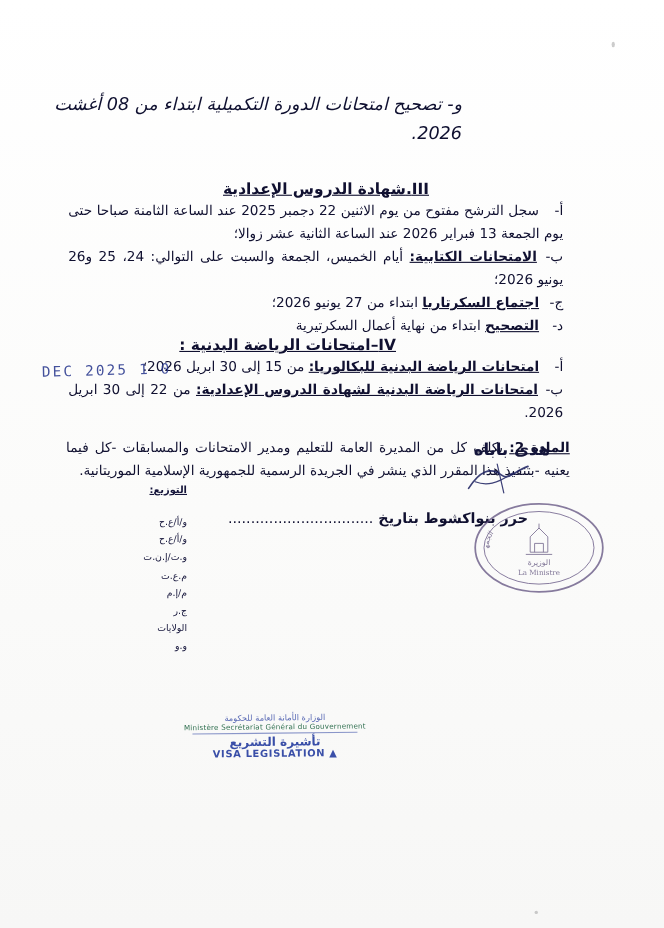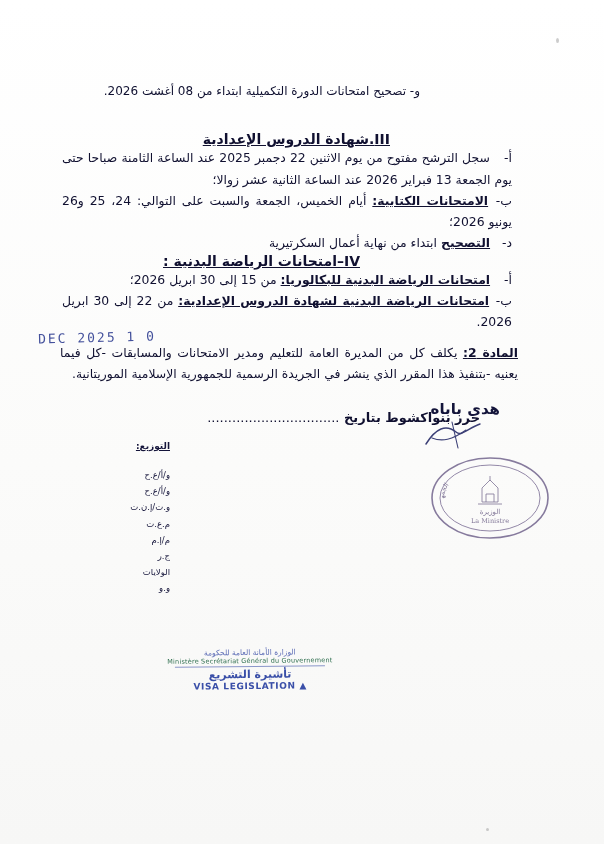--- a/index.html
+++ b/index.html
@@ -40,21 +40,22 @@
     line-height: 1.62;
     color: #0f1030;
     margin: 0;
   }
   .bold { font-weight: bold; }
   .u { text-decoration: underline; }
 
   .top-item {
     margin-top: 22px;
     padding-right: 150px;
-    font-size: 12px;
+    font-size: 16px;
+    font-style: italic;
   }
   .heading {
     margin-top: 30px;
     font-weight: bold;
     font-size: 14px;
     text-decoration: underline;
     padding-right: 180px;
   }
   .heading2 {
     font-weight: bold;
@@ -207,20 +208,25 @@
       <span class="marker">أ-</span>
       <span>سجل الترشح مفتوح من يوم الاثنين 22 دجمبر 2025 عند الساعة الثامنة صباحا حتى يوم الجمعة 13 فبراير 2026 عند الساعة الثانية عشر زوالا؛</span>
     </div>
 
     <div class="para">
       <span class="marker">ب-</span>
       <span class="bold u">الامتحانات الكتابية:</span>
       <span>أيام الخميس، الجمعة والسبت على التوالي: 24، 25 و26 يونيو 2026؛</span>
     </div>
 
+    <div class="para">
+      <span class="marker">ج-</span>
+      <span class="bold u">اجتماع السكرتاريا</span>
+      <span>ابتداء من 27 يونيو 2026؛</span>
+    </div>
 
     <div class="para">
       <span class="marker">د-</span>
       <span class="bold u">التصحيح</span>
       <span>ابتداء من نهاية أعمال السكرتيرية</span>
     </div>
 
     <div class="heading2">
       <span>IV</span><span>–امتحانات الرياضة البدنية :</span>
     </div>

